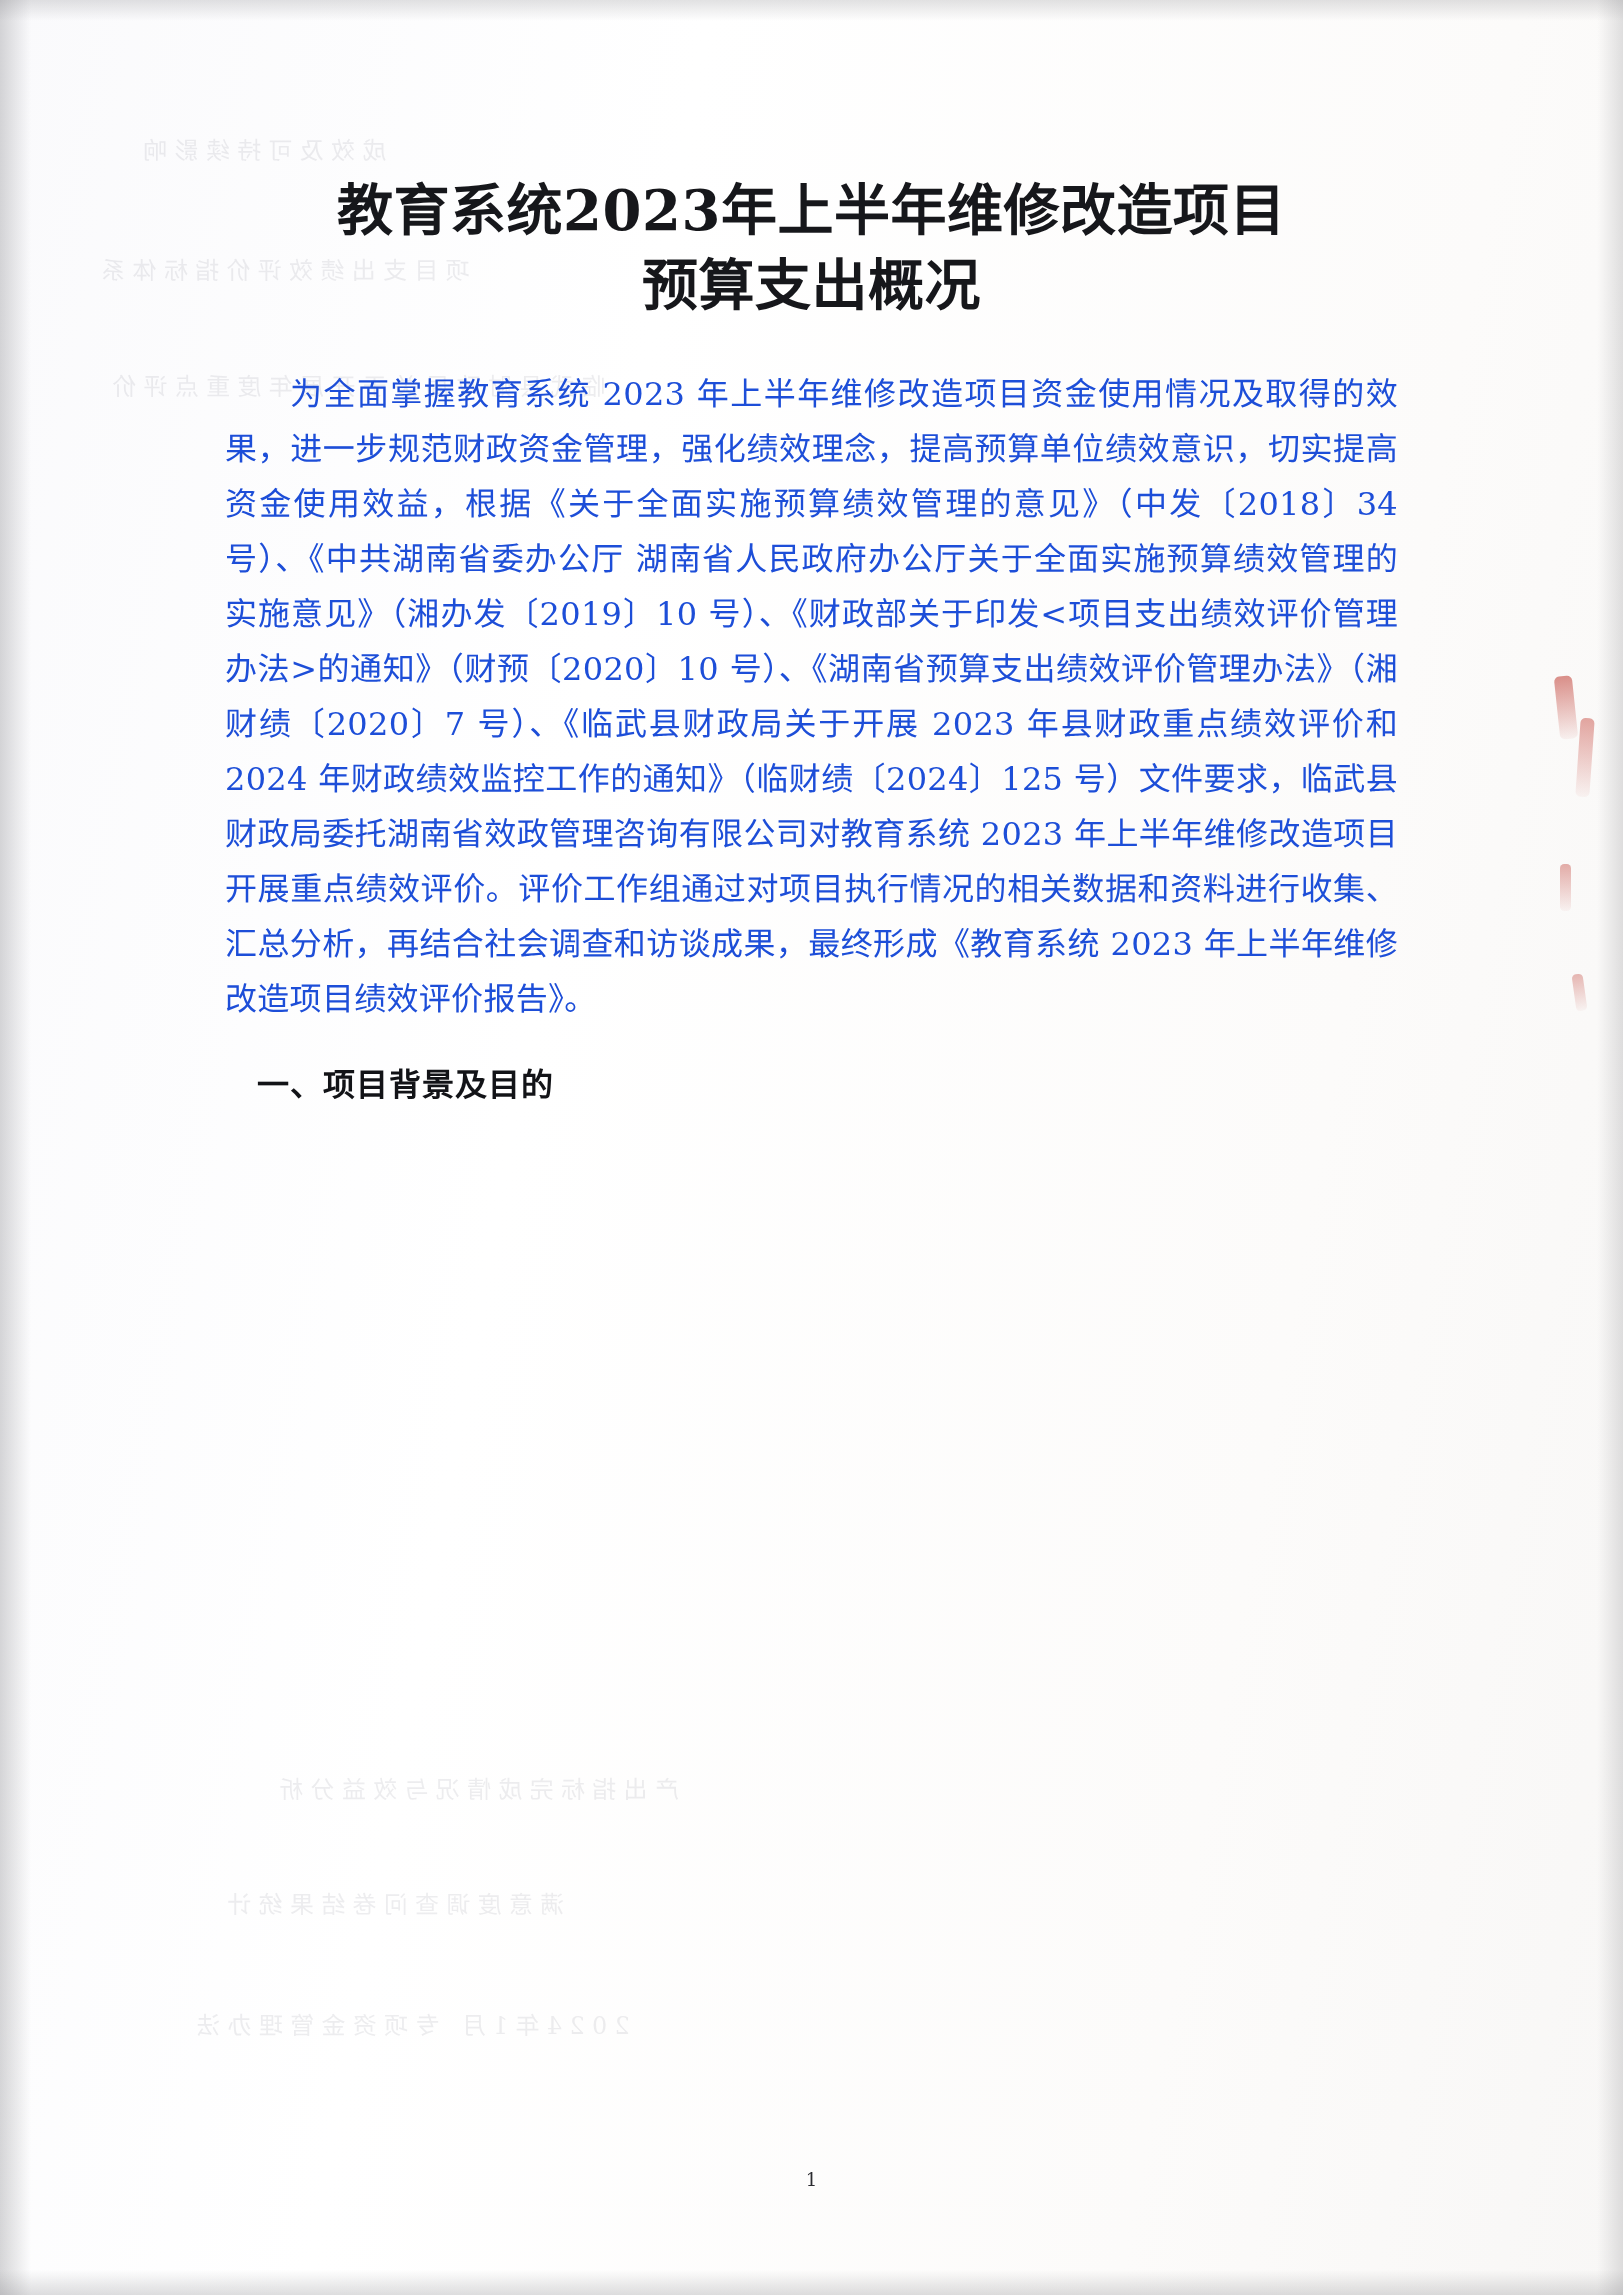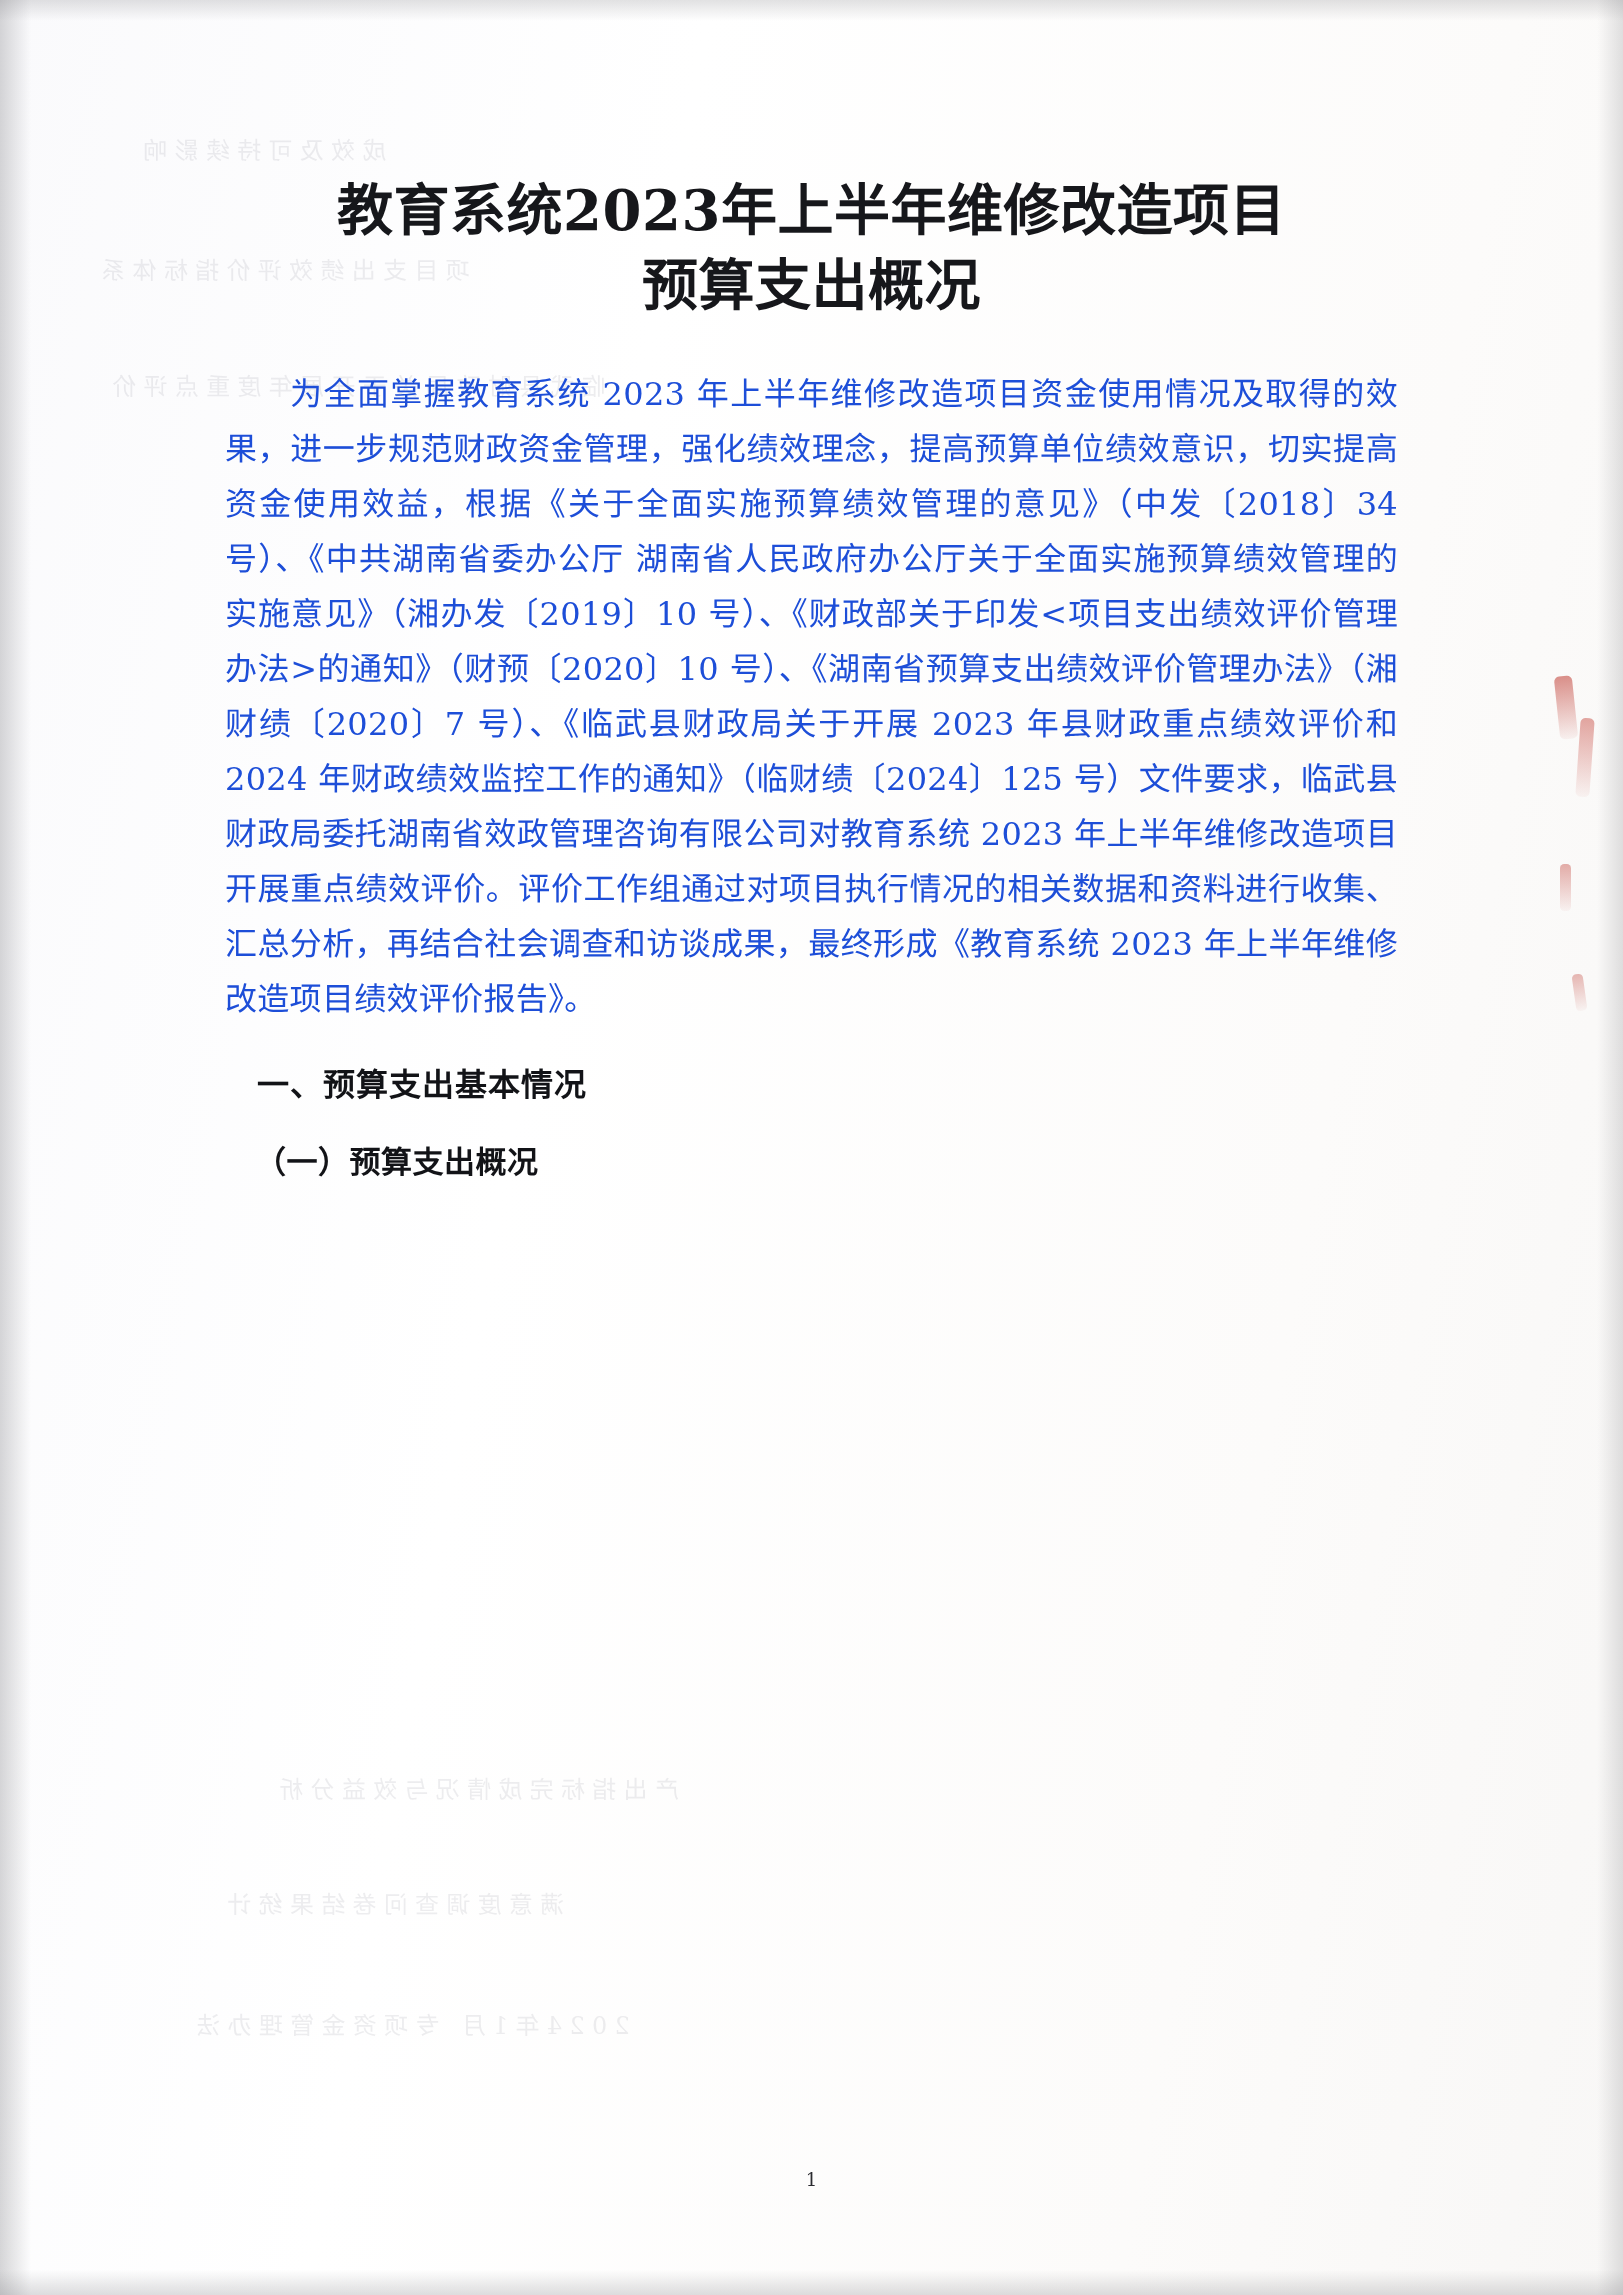--- a/index.html
+++ b/index.html
@@ -153,22 +153,21 @@
 
   <div class="content">
 
     <h1 class="doc-title">
       <span>教育系统2023年上半年维修改造项目</span>
       <span class="line2">预算支出概况</span>
     </h1>
 
     <p class="body-text">为全面掌握教育系统 2023 年上半年维修改造项目资金使用情况及取得的效果，进一步规范财政资金管理，强化绩效理念，提高预算单位绩效意识，切实提高资金使用效益，根据《关于全面实施预算绩效管理的意见》（中发〔2018〕34 号）、《中共湖南省委办公厅 湖南省人民政府办公厅关于全面实施预算绩效管理的实施意见》（湘办发〔2019〕10 号）、《财政部关于印发&lt;项目支出绩效评价管理办法&gt;的通知》（财预〔2020〕10 号）、《湖南省预算支出绩效评价管理办法》（湘财绩〔2020〕7 号）、《临武县财政局关于开展 2023 年县财政重点绩效评价和 2024 年财政绩效监控工作的通知》（临财绩〔2024〕125 号）文件要求，临武县财政局委托湖南省效政管理咨询有限公司对教育系统 2023 年上半年维修改造项目开展重点绩效评价。评价工作组通过对项目执行情况的相关数据和资料进行收集、汇总分析，再结合社会调查和访谈成果，最终形成《教育系统 2023 年上半年维修改造项目绩效评价报告》。</p>
 
-    <p class="heading-1">一、预算支出基本情况</p>
-    <p class="heading-2">（一）预算支出概况</p>
+    <p class="heading-1">一、项目背景及目的</p>
 
   </div>
 
   <div class="page-number">1</div>
 
   <div class="edge-shadow-left"></div>
   <div class="edge-shadow-right"></div>
   <div class="edge-shadow-top"></div>
   <div class="edge-shadow-bottom"></div>
 

